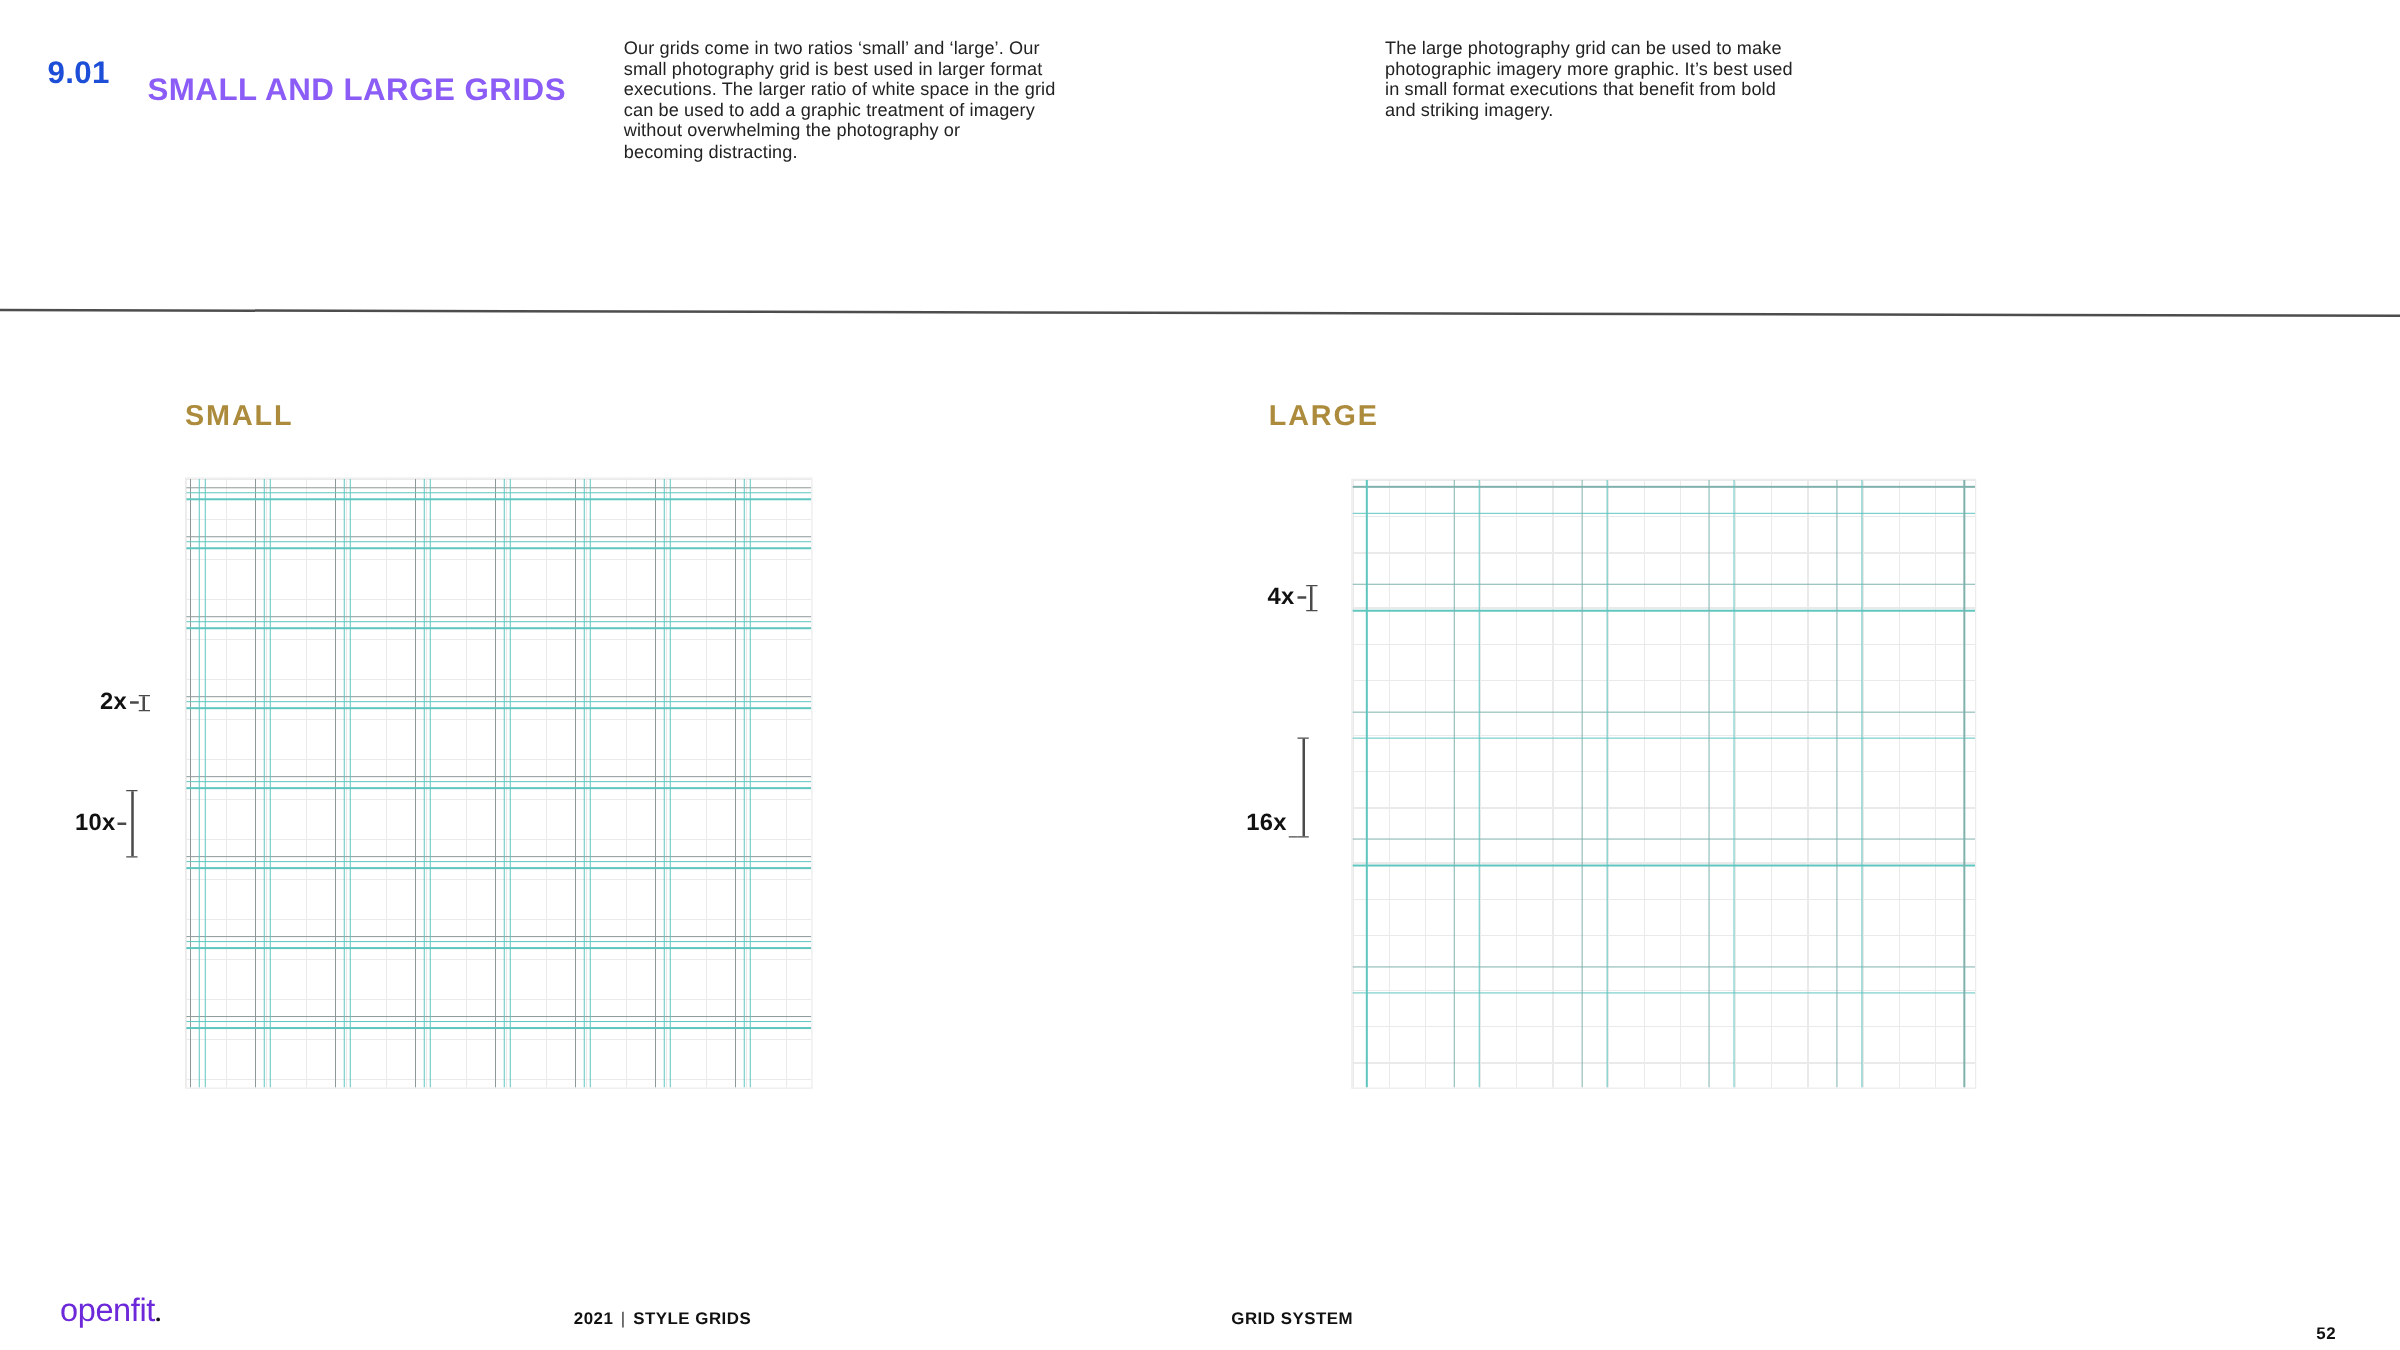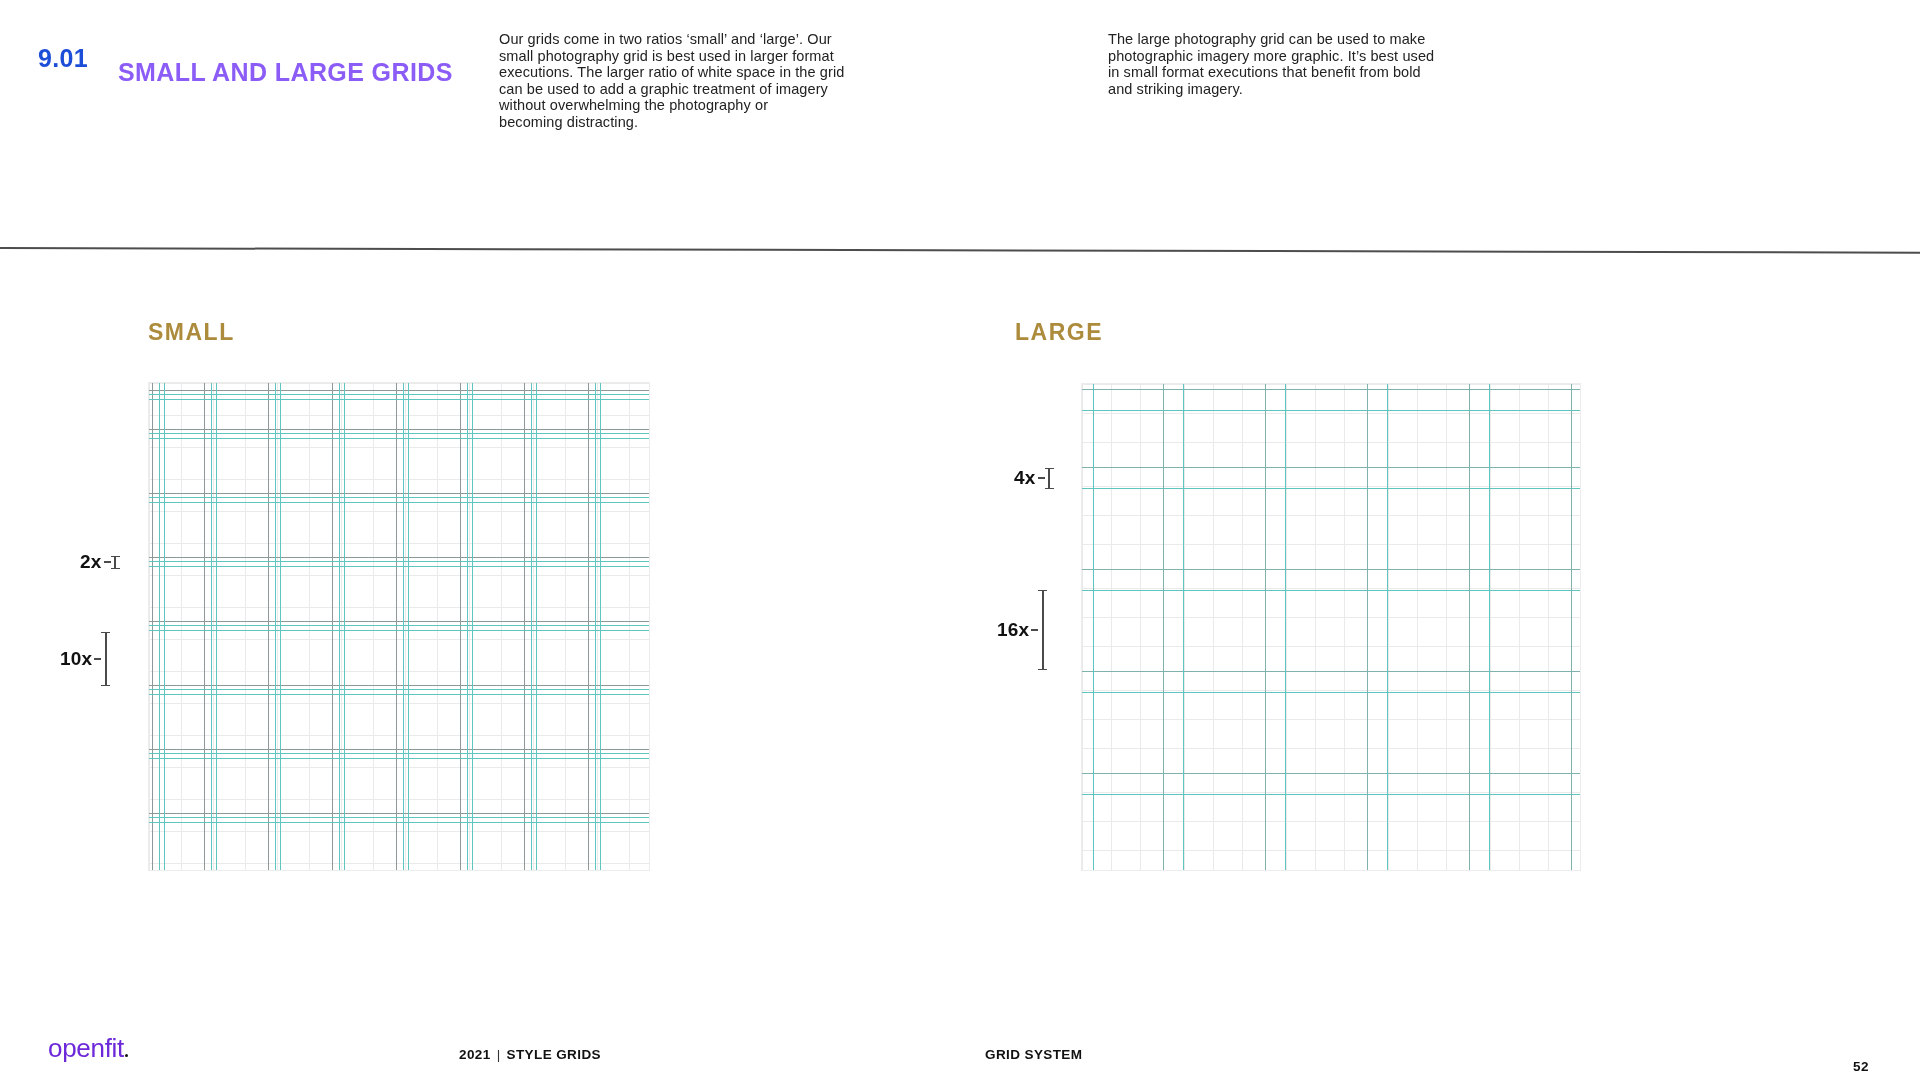--- a/index.html
+++ b/index.html
@@ -80,21 +80,21 @@
     position:relative; width:9px;
     border-top:1.5px solid #4a4a4a; border-bottom:1.5px solid #4a4a4a;
   }
   .measure .m-ibeam::before {
     content:""; position:absolute; left:3.7px; top:0; bottom:0; width:1.5px;
     background:#4a4a4a;
   }
   .measure.m-2x  { left:80px;  top:562px; }
   .measure.m-10x { left:60px;  top:659px; }
   .measure.m-4x  { left:1014px; top:478px; }
-  .measure.m-16x { left:997px;  top:630px; }
+  .measure.m-16x { left:997px;  top:630px;align-items:flex-end; }
   .m-2x  .m-ibeam { height:13px; }
   .m-10x .m-ibeam { height:54px; }
   .m-4x  .m-ibeam { height:21px; }
   .m-16x .m-ibeam { height:80px; }
 
   
   .footer-logo {
     position:absolute; left:48px; top:1033px;
     font-size:26px; font-weight:500; color:#6d28d9; letter-spacing:-0.3px;
   }

